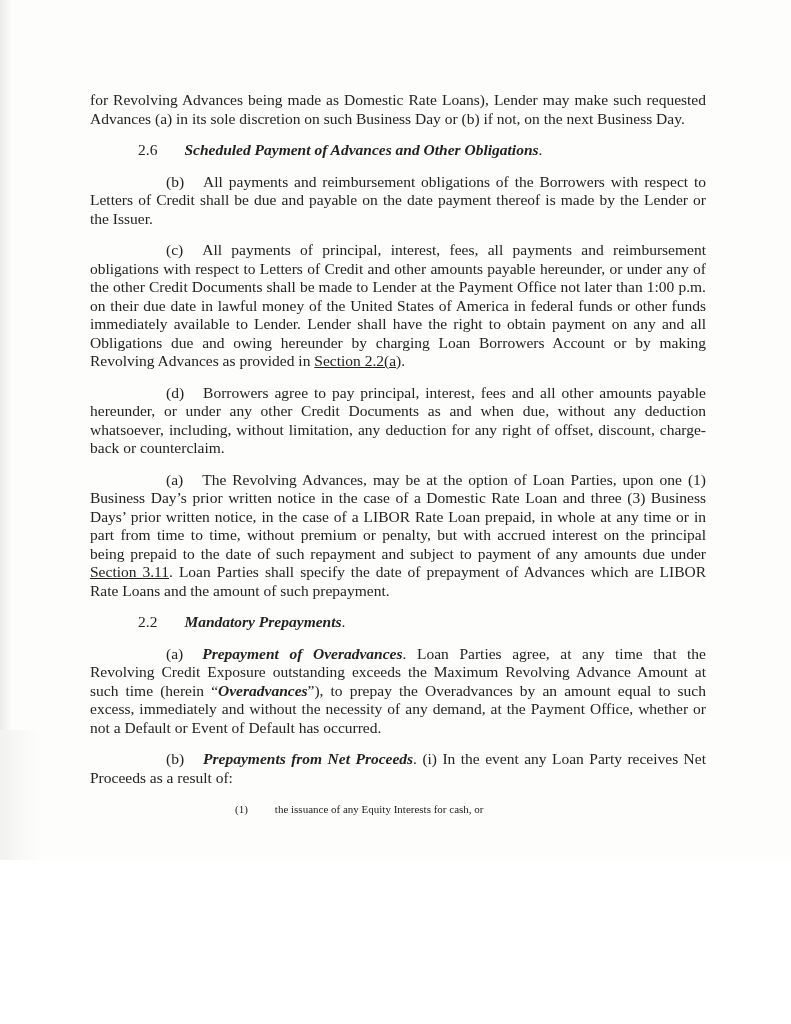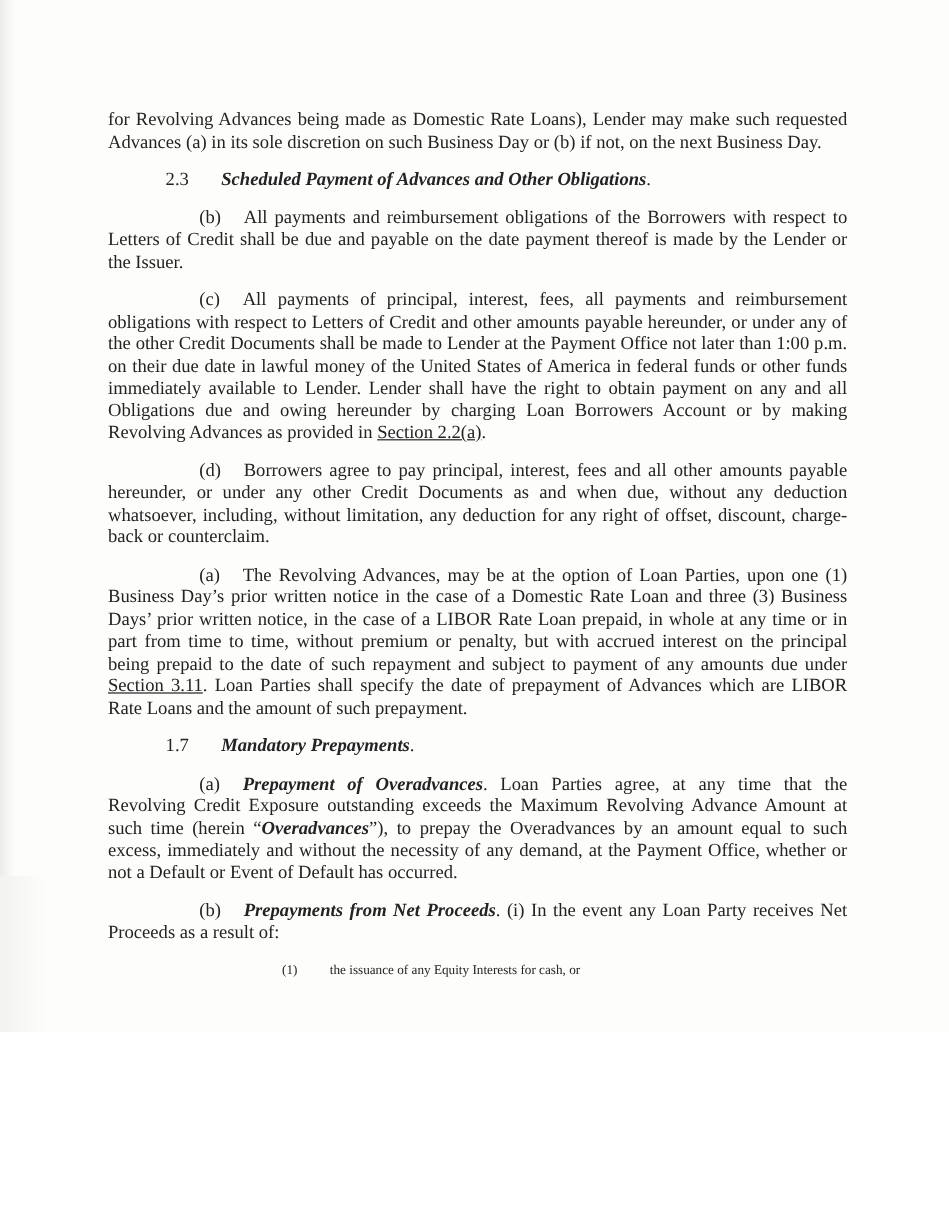--- a/index.html
+++ b/index.html
@@ -89,33 +89,33 @@
 <body>
 
 <div class="page">
   <div class="scan-edge-left"></div>
   <div class="scan-corner-bottom"></div>
 
   <div class="content">
 
     <p class="para no-indent"><span>for Revolving Advances being made as Domestic Rate Loans), Lender may make such requested Advances (a) in its sole discretion on such Business Day or (b) if not, on the next Business Day.</span></p>
 
-    <p class="heading"><span class="hnum">2.3</span><span class="htitle">Scheduled Payment of Advances and Other Obligations</span><span>.</span></p>
+    <p class="heading"><span class="hnum">2.6</span><span class="htitle">Scheduled Payment of Advances and Other Obligations</span><span>.</span></p>
 
 
     <p class="para"><span class="plabel">(b)</span><span>All payments and reimbursement obligations of the Borrowers with respect to Letters of Credit shall be due and payable on the date payment thereof is made by the Lender or the Issuer.</span></p>
 
     <p class="para"><span class="plabel">(c)</span><span>All payments of principal, interest, fees, all payments and reimbursement obligations with respect to Letters of Credit and other amounts payable hereunder, or under any of the other Credit Documents shall be made to Lender at the Payment Office not later than 1:00 p.m. on their due date in lawful money of the United States of America in federal funds or other funds immediately available to Lender.  Lender shall have the right to obtain payment on any and all Obligations due and owing hereunder by charging Loan Borrowers Account or by making Revolving Advances as provided in </span><span class="ref">Section 2.2(a)</span><span>.</span></p>
 
     <p class="para"><span class="plabel">(d)</span><span>Borrowers agree to pay principal, interest, fees and all other amounts payable hereunder, or under any other Credit Documents as and when due, without any deduction whatsoever, including, without limitation, any deduction for any right of offset, discount, charge-back or counterclaim.</span></p>
 
 
     <p class="para"><span class="plabel">(a)</span><span>The Revolving Advances, may be at the option of Loan Parties, upon one (1) Business Day’s prior written notice in the case of a Domestic Rate Loan and three (3) Business Days’ prior written notice, in the case of a LIBOR Rate Loan prepaid, in whole at any time or in part from time to time, without premium or penalty, but with accrued interest on the principal being prepaid to the date of such repayment and subject to payment of any amounts due under </span><span class="ref">Section 3.11</span><span>.  Loan Parties shall specify the date of prepayment of Advances which are LIBOR Rate Loans and the amount of such prepayment.</span></p>
 
-    <p class="heading"><span class="hnum">1.7</span><span class="htitle">Mandatory Prepayments</span><span>.</span></p>
+    <p class="heading"><span class="hnum">2.2</span><span class="htitle">Mandatory Prepayments</span><span>.</span></p>
 
     <p class="para"><span class="plabel">(a)</span><span class="bi">Prepayment of Overadvances</span><span>.</span><span>  Loan Parties agree, at any time that the Revolving Credit Exposure outstanding exceeds the Maximum Revolving Advance Amount at such time (herein “</span><span class="bi">Overadvances</span><span>”), to prepay the Overadvances by an amount equal to such excess, immediately and without the necessity of any demand, at the Payment Office, whether or not a Default or Event of Default has occurred.</span></p>
 
     <p class="para"><span class="plabel">(b)</span><span class="bi">Prepayments from Net Proceeds</span><span>.</span><span>  (i)  In the event any Loan Party receives Net Proceeds as a result of:</span></p>
 
     <p class="subpara"><span class="sublabel">(1)</span><span>the issuance of any Equity Interests for cash, or</span></p>
 
   </div>
 
   <div class="page-number">- 26 -</div>

